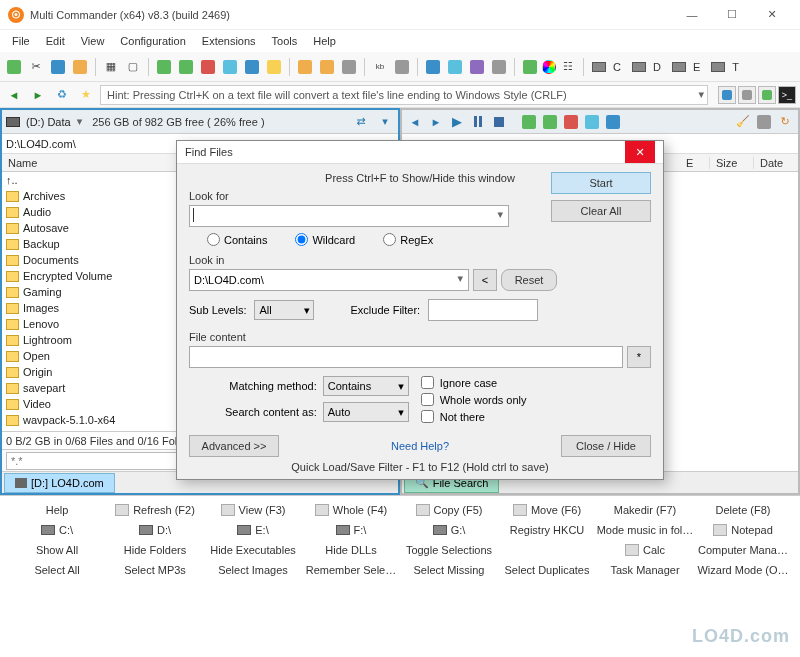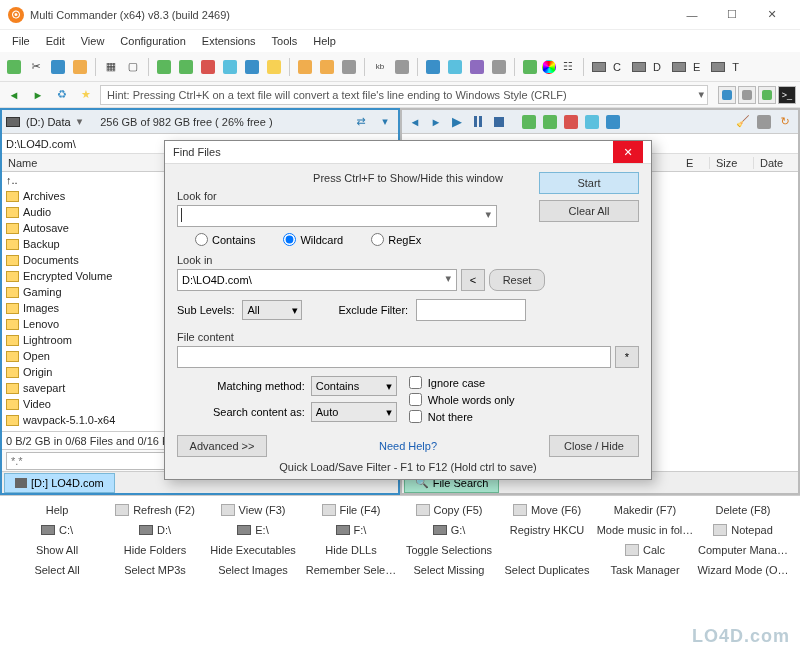--- a/index.html
+++ b/index.html
@@ -24,21 +24,21 @@
 .hint-box .dd { position:absolute; right:3px; color:#666; }
 .mini-icons { display:flex; gap:2px; padding-left:6px; }
 .mini-icons .mi { width:18px;height:18px;border:1px solid #bbb;background:#eee;display:flex;align-items:center;justify-content:center;font-size:9px;color:#333;}
 
 .panels { display:flex; height: 388px; border-bottom:1px solid #ccc; }
 .panel { flex:1; display:flex; flex-direction:column; border:2px solid #3a8fc8; background:#fff; }
 .panel.inactive { border-color:#bbb; }
 .phead { height:24px; background:#e9eef3; display:flex;align-items:center; padding:0 4px; gap:6px; border-bottom:1px solid #ccc;}
 .phead .drv-ic{width:14px;height:10px;background:#666;border:1px solid #333;}
 .phead .label{font-weight:normal;color:#222;}
-.phead .free{color:#333;margin-left:12px;}
+.phead .free{color:#333;margin-left:4px;}
 .phead .sp{flex:1;}
 .phead .pb{width:18px;height:18px;display:flex;align-items:center;justify-content:center;color:#2a7ab0;}
 .path-row{height:20px;background:#fff;border-bottom:1px solid #ddd;display:flex;align-items:center;padding:0 4px;color:#222;}
 .col-head{height:18px;background:#f4f4f4;border-bottom:1px solid #ccc;display:flex;align-items:center;}
 .col-head .col{padding:0 6px;border-right:1px solid #ddd;color:#333;}
 .file-list{flex:1;overflow:auto;background:#fff;}
 .row{height:16px;display:flex;align-items:center;padding-left:4px;gap:4px;color:#222;}
 .row.up{color:#222;}
 .fld-ic{width:13px;height:11px;background:#ffd76b;border:1px solid #c9a02c;}
 .statusline{height:18px;background:#fff;border-top:1px solid #ccc;padding:0 4px;display:flex;align-items:center;color:#333;}
@@ -47,21 +47,21 @@
 .tab.fs{background:#a8e6cf;border-color:#6ab893;}
 .tab .tic{width:12px;height:10px;background:#666;}
 
 .bottom-grid{padding:4px 8px;background:#fff;}
 .brow{display:flex;height:20px;align-items:center;}
 .bcell{flex:1;display:flex;align-items:center;justify-content:center;gap:4px;color:#333;white-space:nowrap;overflow:hidden;text-overflow:ellipsis;padding:0 4px;}
 .bic{width:14px;height:12px;background:#ddd;border:1px solid #aaa;}
 .drv-s{width:14px;height:10px;background:#888;border:1px solid #555;}
 
 
-.modal{position:absolute;left:164px;top:140px;width:488px;height:340px;background:#f0f0f0;border:1px solid #888;box-shadow:4px 4px 12px rgba(0,0,0,.25);display:flex;flex-direction:column;}
+.modal{position:absolute;left:176px;top:140px;width:488px;height:340px;background:#f0f0f0;border:1px solid #888;box-shadow:4px 4px 12px rgba(0,0,0,.25);display:flex;flex-direction:column;}
 .modal .mtitle{height:26px;background:#fff;display:flex;align-items:center;padding:0 8px;border-bottom:1px solid #ddd;}
 .modal .mtitle span{flex:1;color:#333;}
 .modal .close{width:30px;height:22px;background:#e81123;color:#fff;display:flex;align-items:center;justify-content:center;font-size:11px;}
 .modal .body{flex:1;padding:8px 12px;position:relative;}
 .mlabel{color:#333;margin:6px 0 3px 0;display:block;}
 .minput{width:100%;height:22px;border:1px solid #a8a8a8;background:#fff;padding:0 4px;}
 .mdd{width:320px;}
 .rad-row{display:flex;gap:28px;margin:6px 0 8px 18px;align-items:center;}
 .rad{display:flex;align-items:center;gap:4px;}
 .rad input{margin:0;}
@@ -393,21 +393,21 @@
       <div class="bcell">
         <span class="bic"></span>
         <span>Refresh (F2)</span>
       </div>
       <div class="bcell">
         <span class="bic"></span>
         <span>View (F3)</span>
       </div>
       <div class="bcell">
         <span class="bic"></span>
-        <span>File (F4)</span>
+        <span>Whole (F4)</span>
       </div>
       <div class="bcell">
         <span class="bic"></span>
         <span>Copy (F5)</span>
       </div>
       <div class="bcell">
         <span class="bic"></span>
         <span>Move (F6)</span>
       </div>
       <div class="bcell">Makedir (F7)</div>

